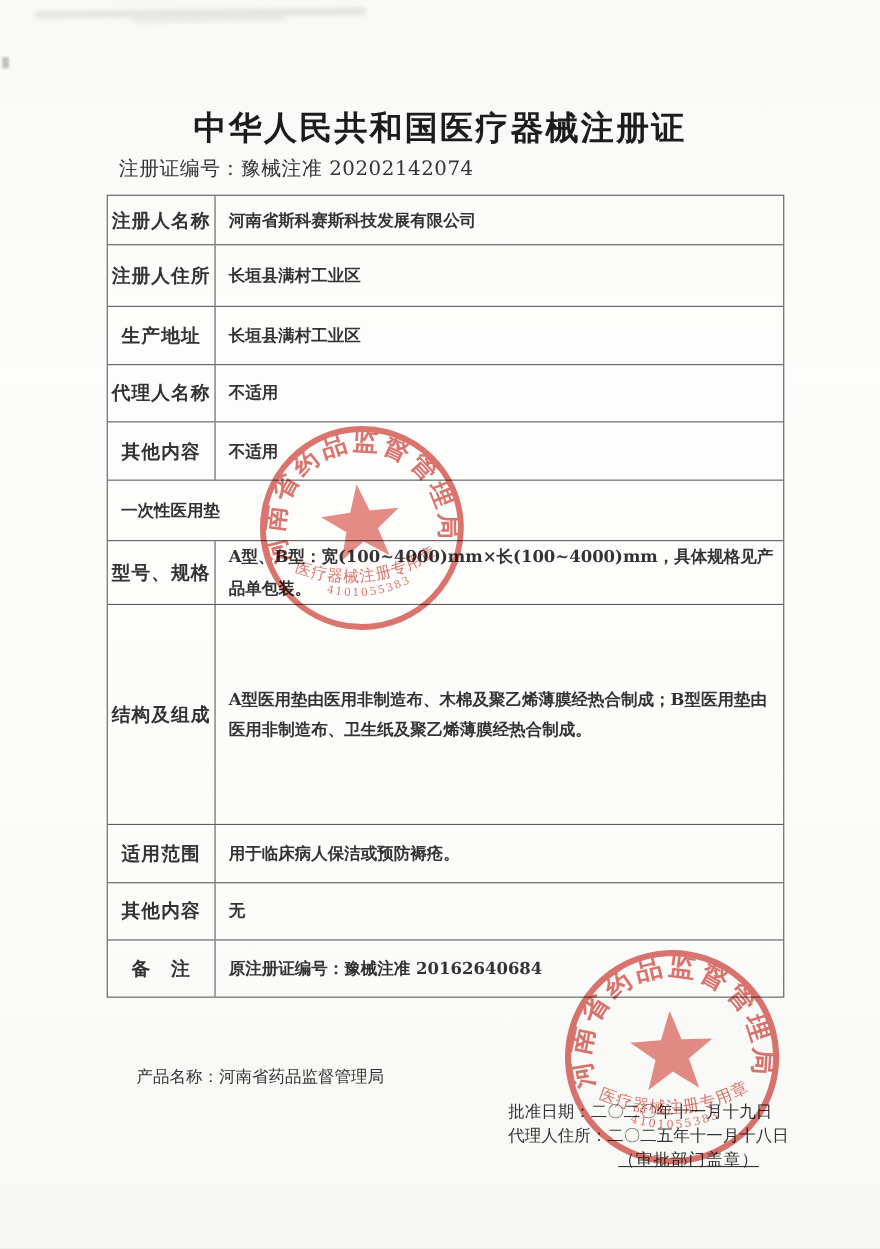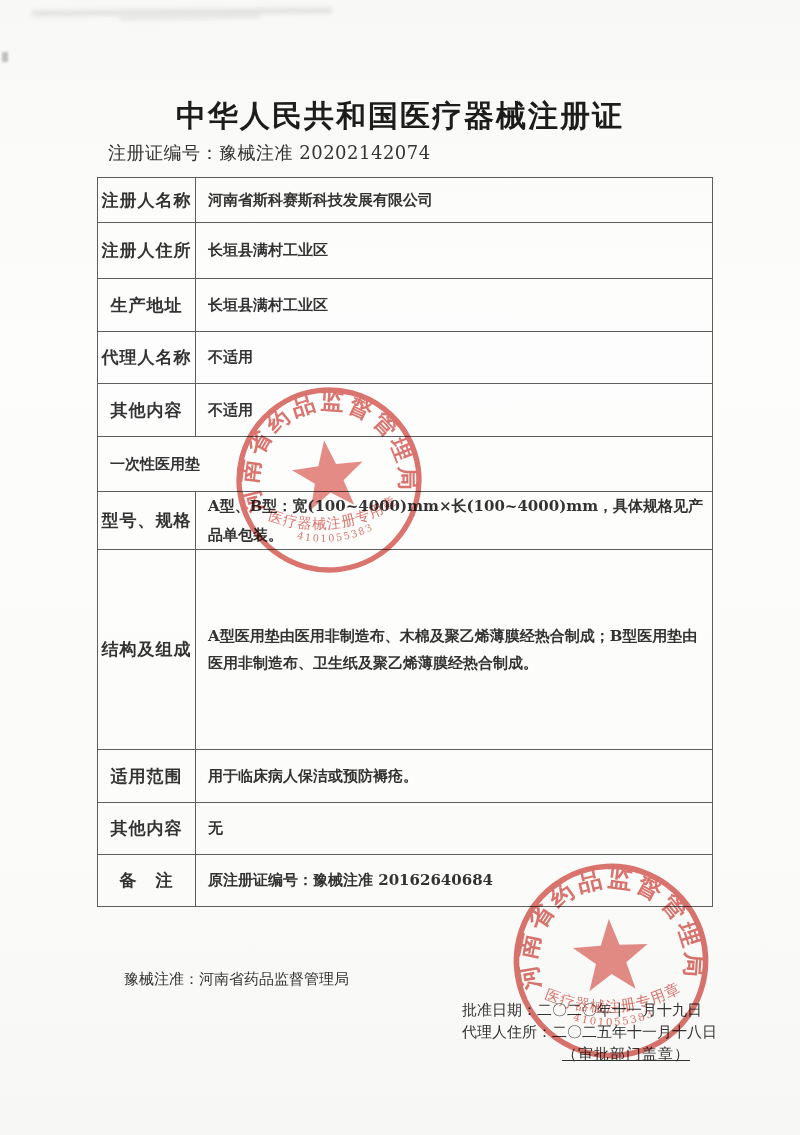--- a/index.html
+++ b/index.html
@@ -106,21 +106,21 @@
       <div class="tlabel">其他内容</div>
       <div class="tvalue">无</div>
     </div>
     <div class="trow" style="height:51px">
       <div class="tlabel">备　注</div>
       <div class="tvalue">原注册证编号：豫械注准 20162640684</div>
     </div>
   </div>
 
   <div class="footer-left">
-    <span>豫械注准：</span><span>河南省药品监督管理局</span>
+    <span>产品名称：</span><span>河南省药品监督管理局</span>
   </div>
 
   <div class="footer-right">
     <div>
       <span>批准日期：</span><span>二〇二〇年十一月十九日</span>
     </div>
     <div>
       <span>代理人住所：</span><span>二〇二五年十一月十八日</span>
     </div>
     <div class="seal-note">（审批部门盖章）</div>

